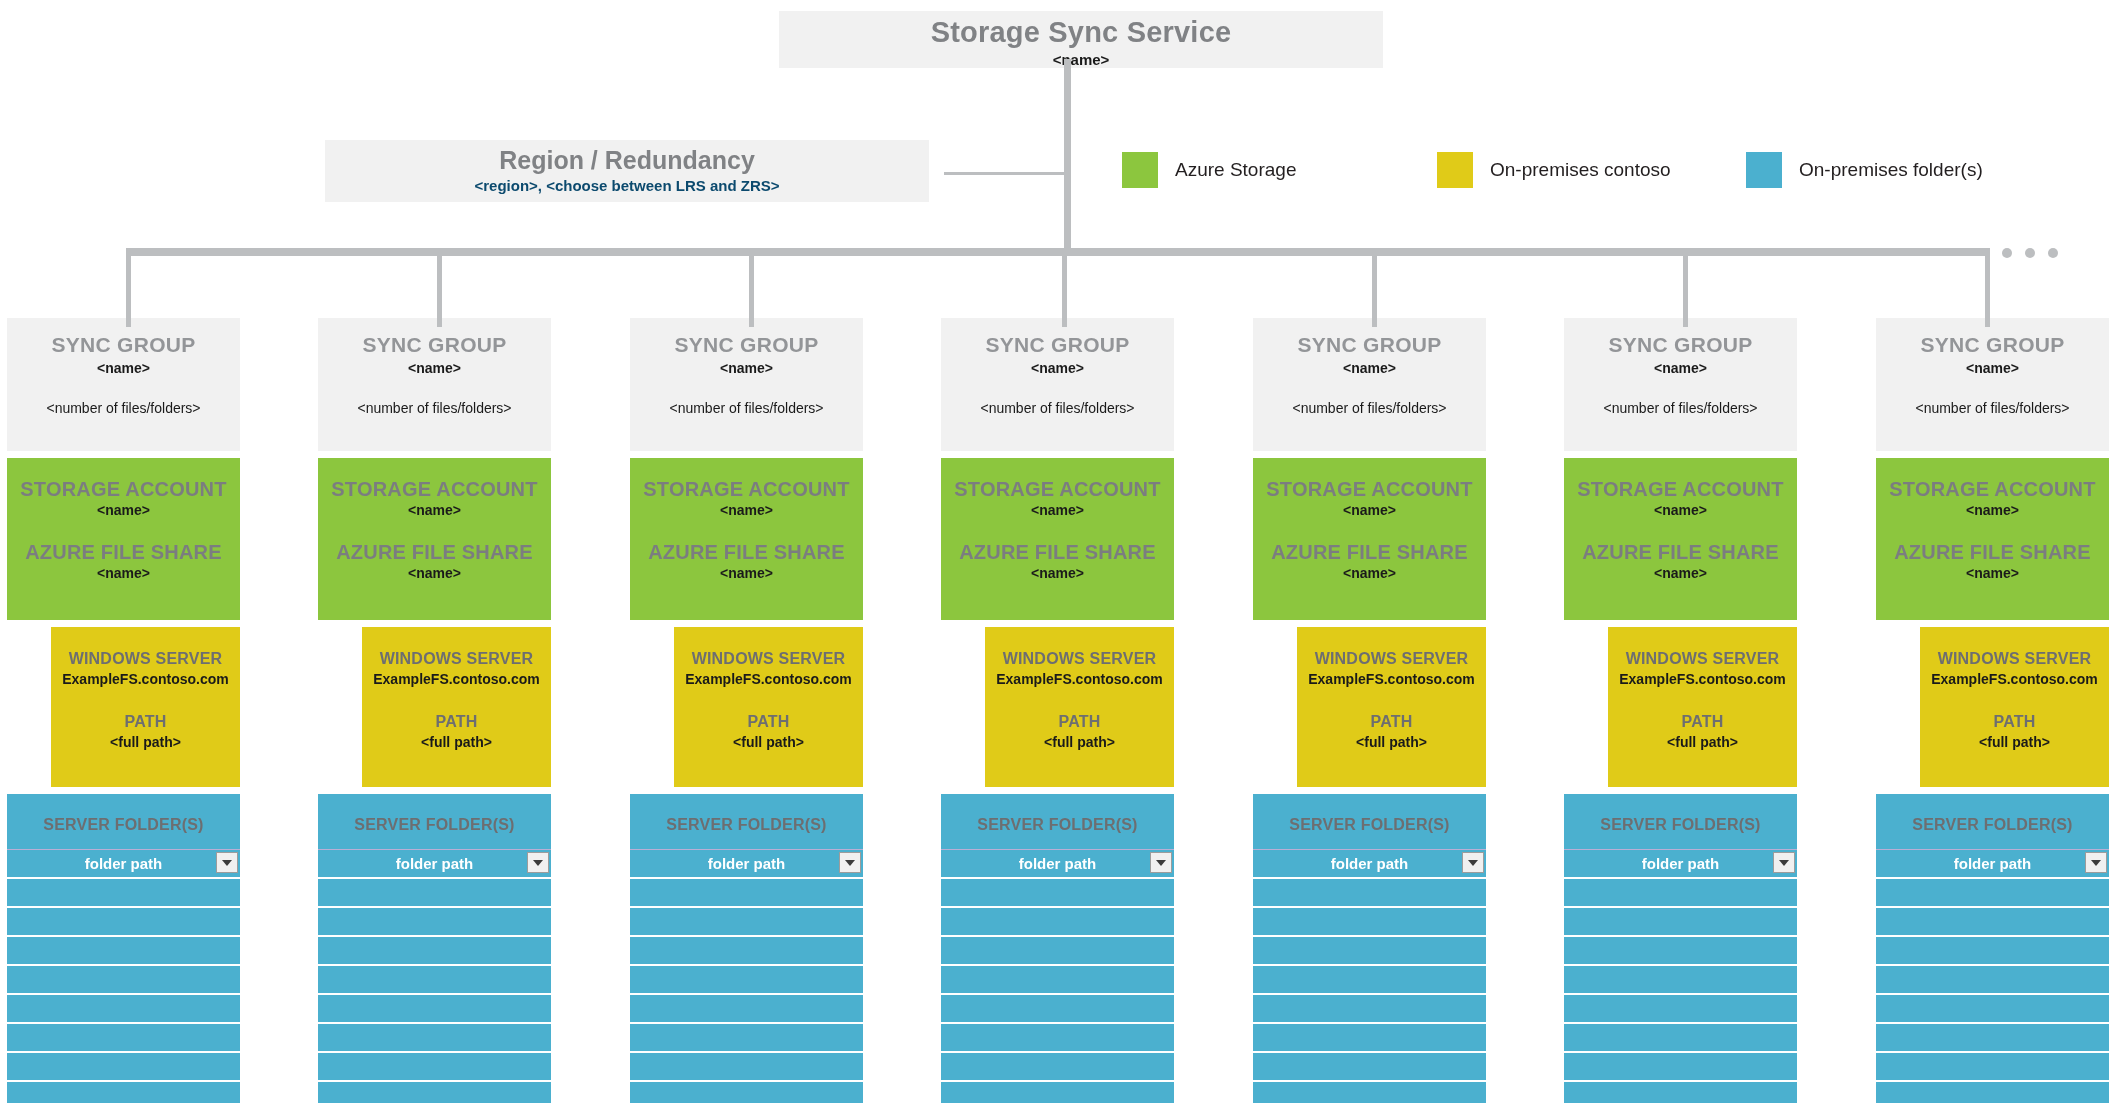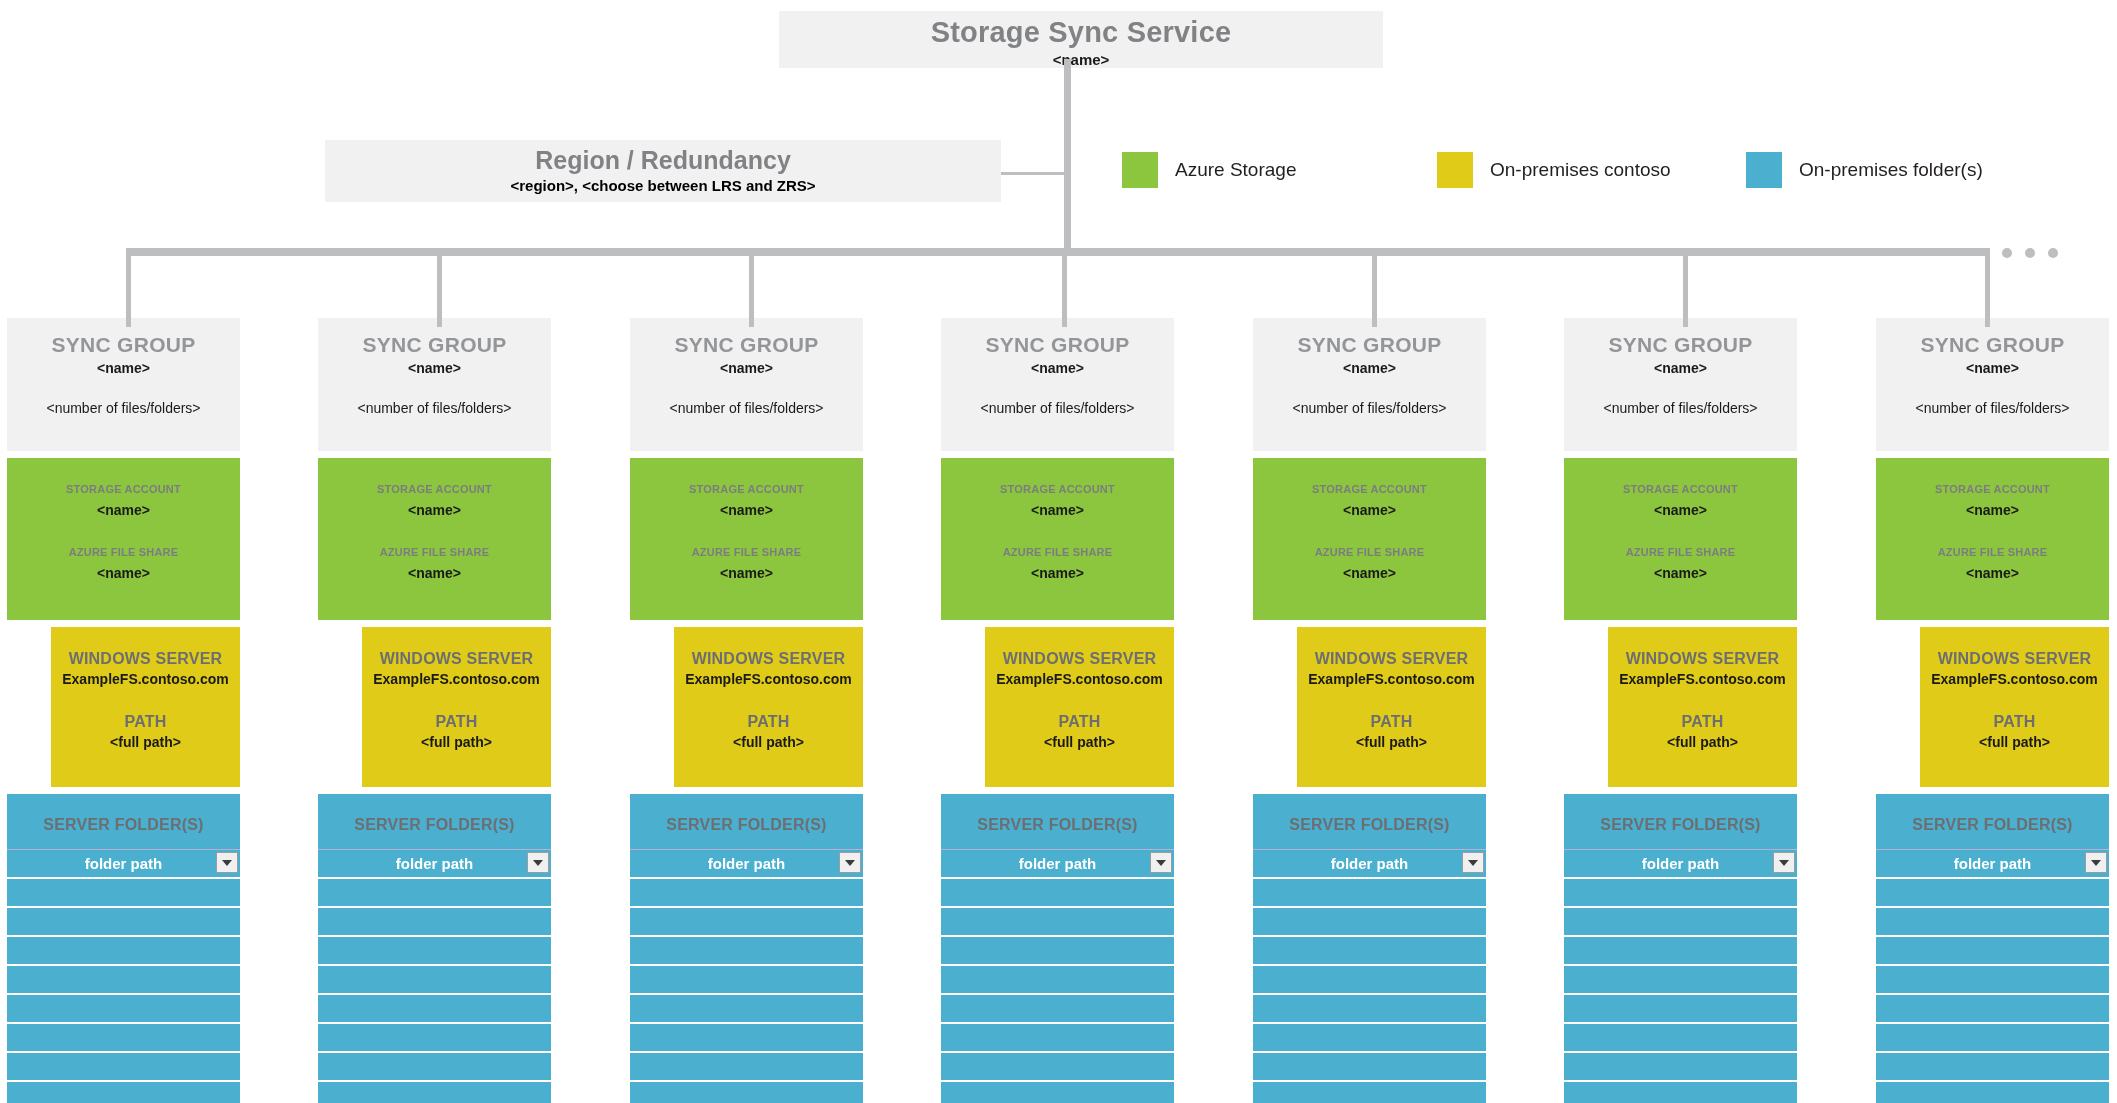--- a/index.html
+++ b/index.html
@@ -50,35 +50,35 @@
     font-size: 15px;
     font-weight: bold;
     color: #1a1a1a;
     line-height: 19px;
   }
 
   
   .region-box {
     left: 325px;
     top: 140px;
-    width: 676px;
+    width: 604px;
     height: 62px;
     background: #f1f1f1;
     padding-top: 5px;
   }
   .region-box .title {
     font-size: 25px;
     font-weight: bold;
     color: #808285;
     line-height: 31px;
   }
   .region-box .sub {
     font-size: 15px;
     font-weight: bold;
-    color: #000000;
+    color: #0c4a6e;
     line-height: 20px;
   }
 
   
   .conn {
     position: absolute;
     background: #bcbec0;
   }
   .trunk-vert-top { left: 1064px; top: 59px; width: 7px; height: 192px; }
   .region-link    { left: 944px;  top: 172px; width: 124px; height: 3px; }
@@ -136,21 +136,21 @@
 
   .sg-storage {
     background: #8cc63e;
     height: 162px;
     box-sizing: border-box;
     margin-top: 7px;
     padding-top: 21px;
     text-align: center;
   }
   .sg-storage .t1 {
-    font-size: 11px;
+    font-size: 20px;
     font-weight: bold;
     color: #7b7d80;
     line-height: 21px;
     letter-spacing: 0.2px;
   }
   .sg-storage .t2 {
     font-size: 14px;
     font-weight: bold;
     color: #1a1a1a;
     line-height: 20px;

